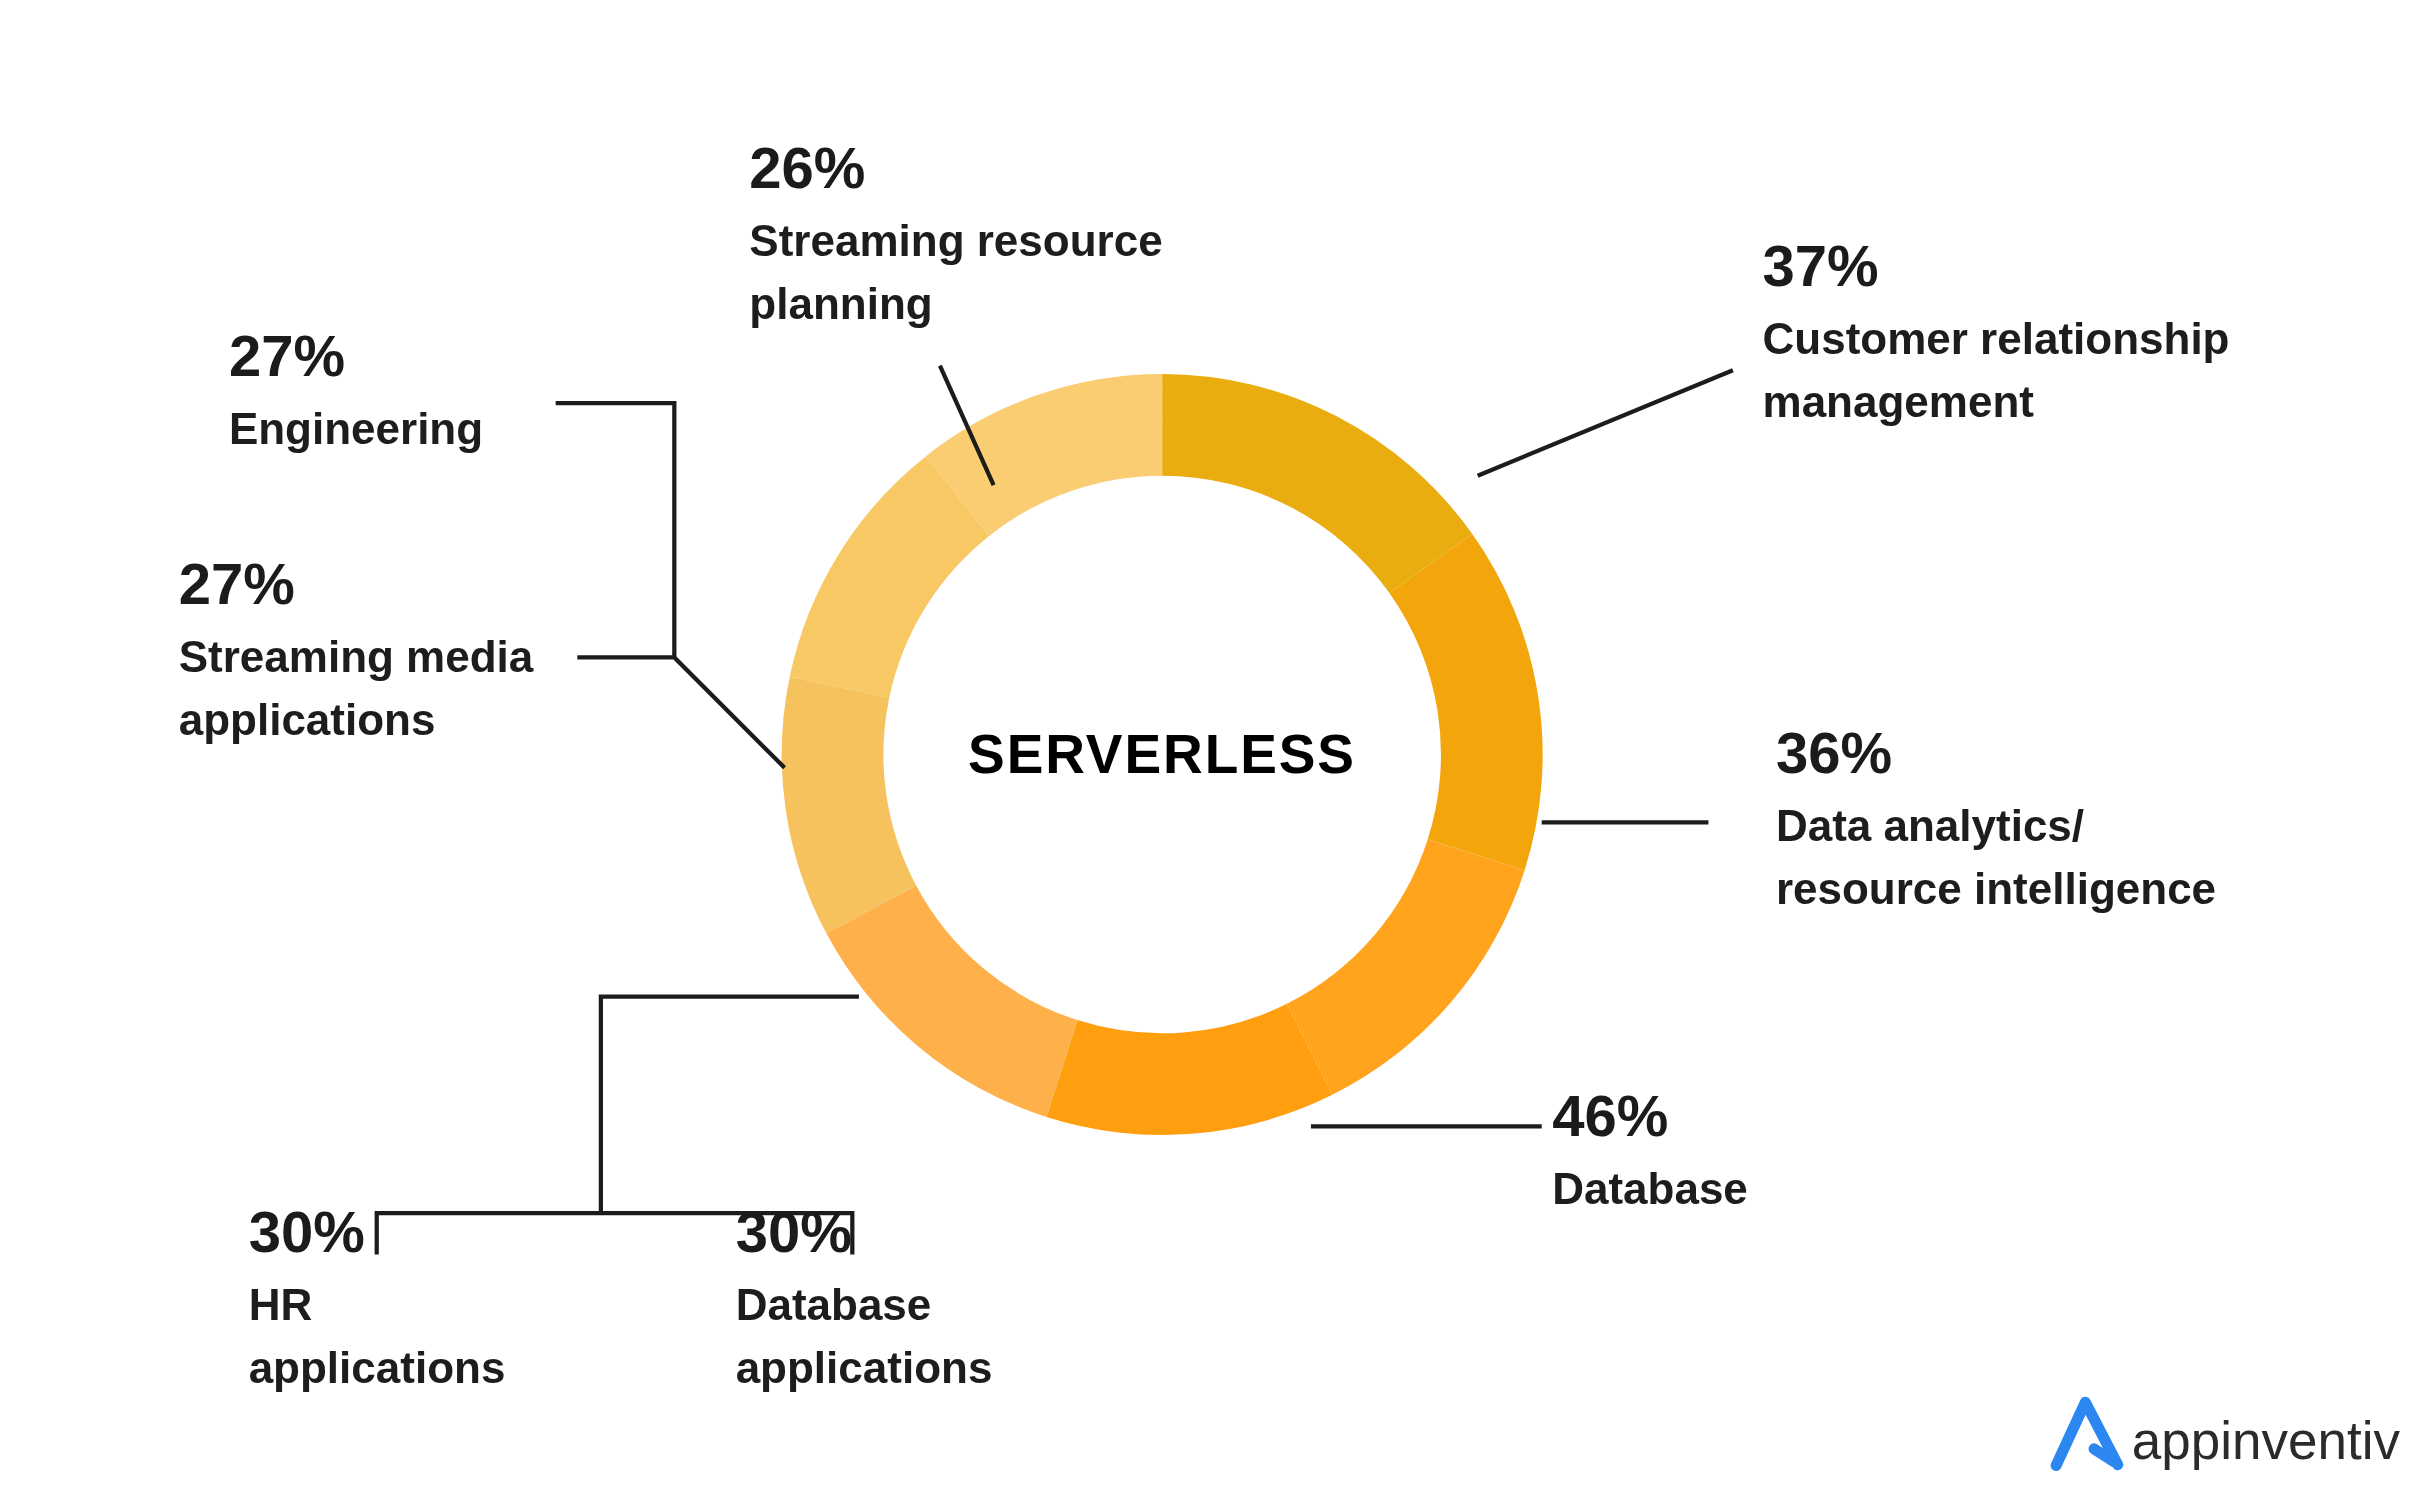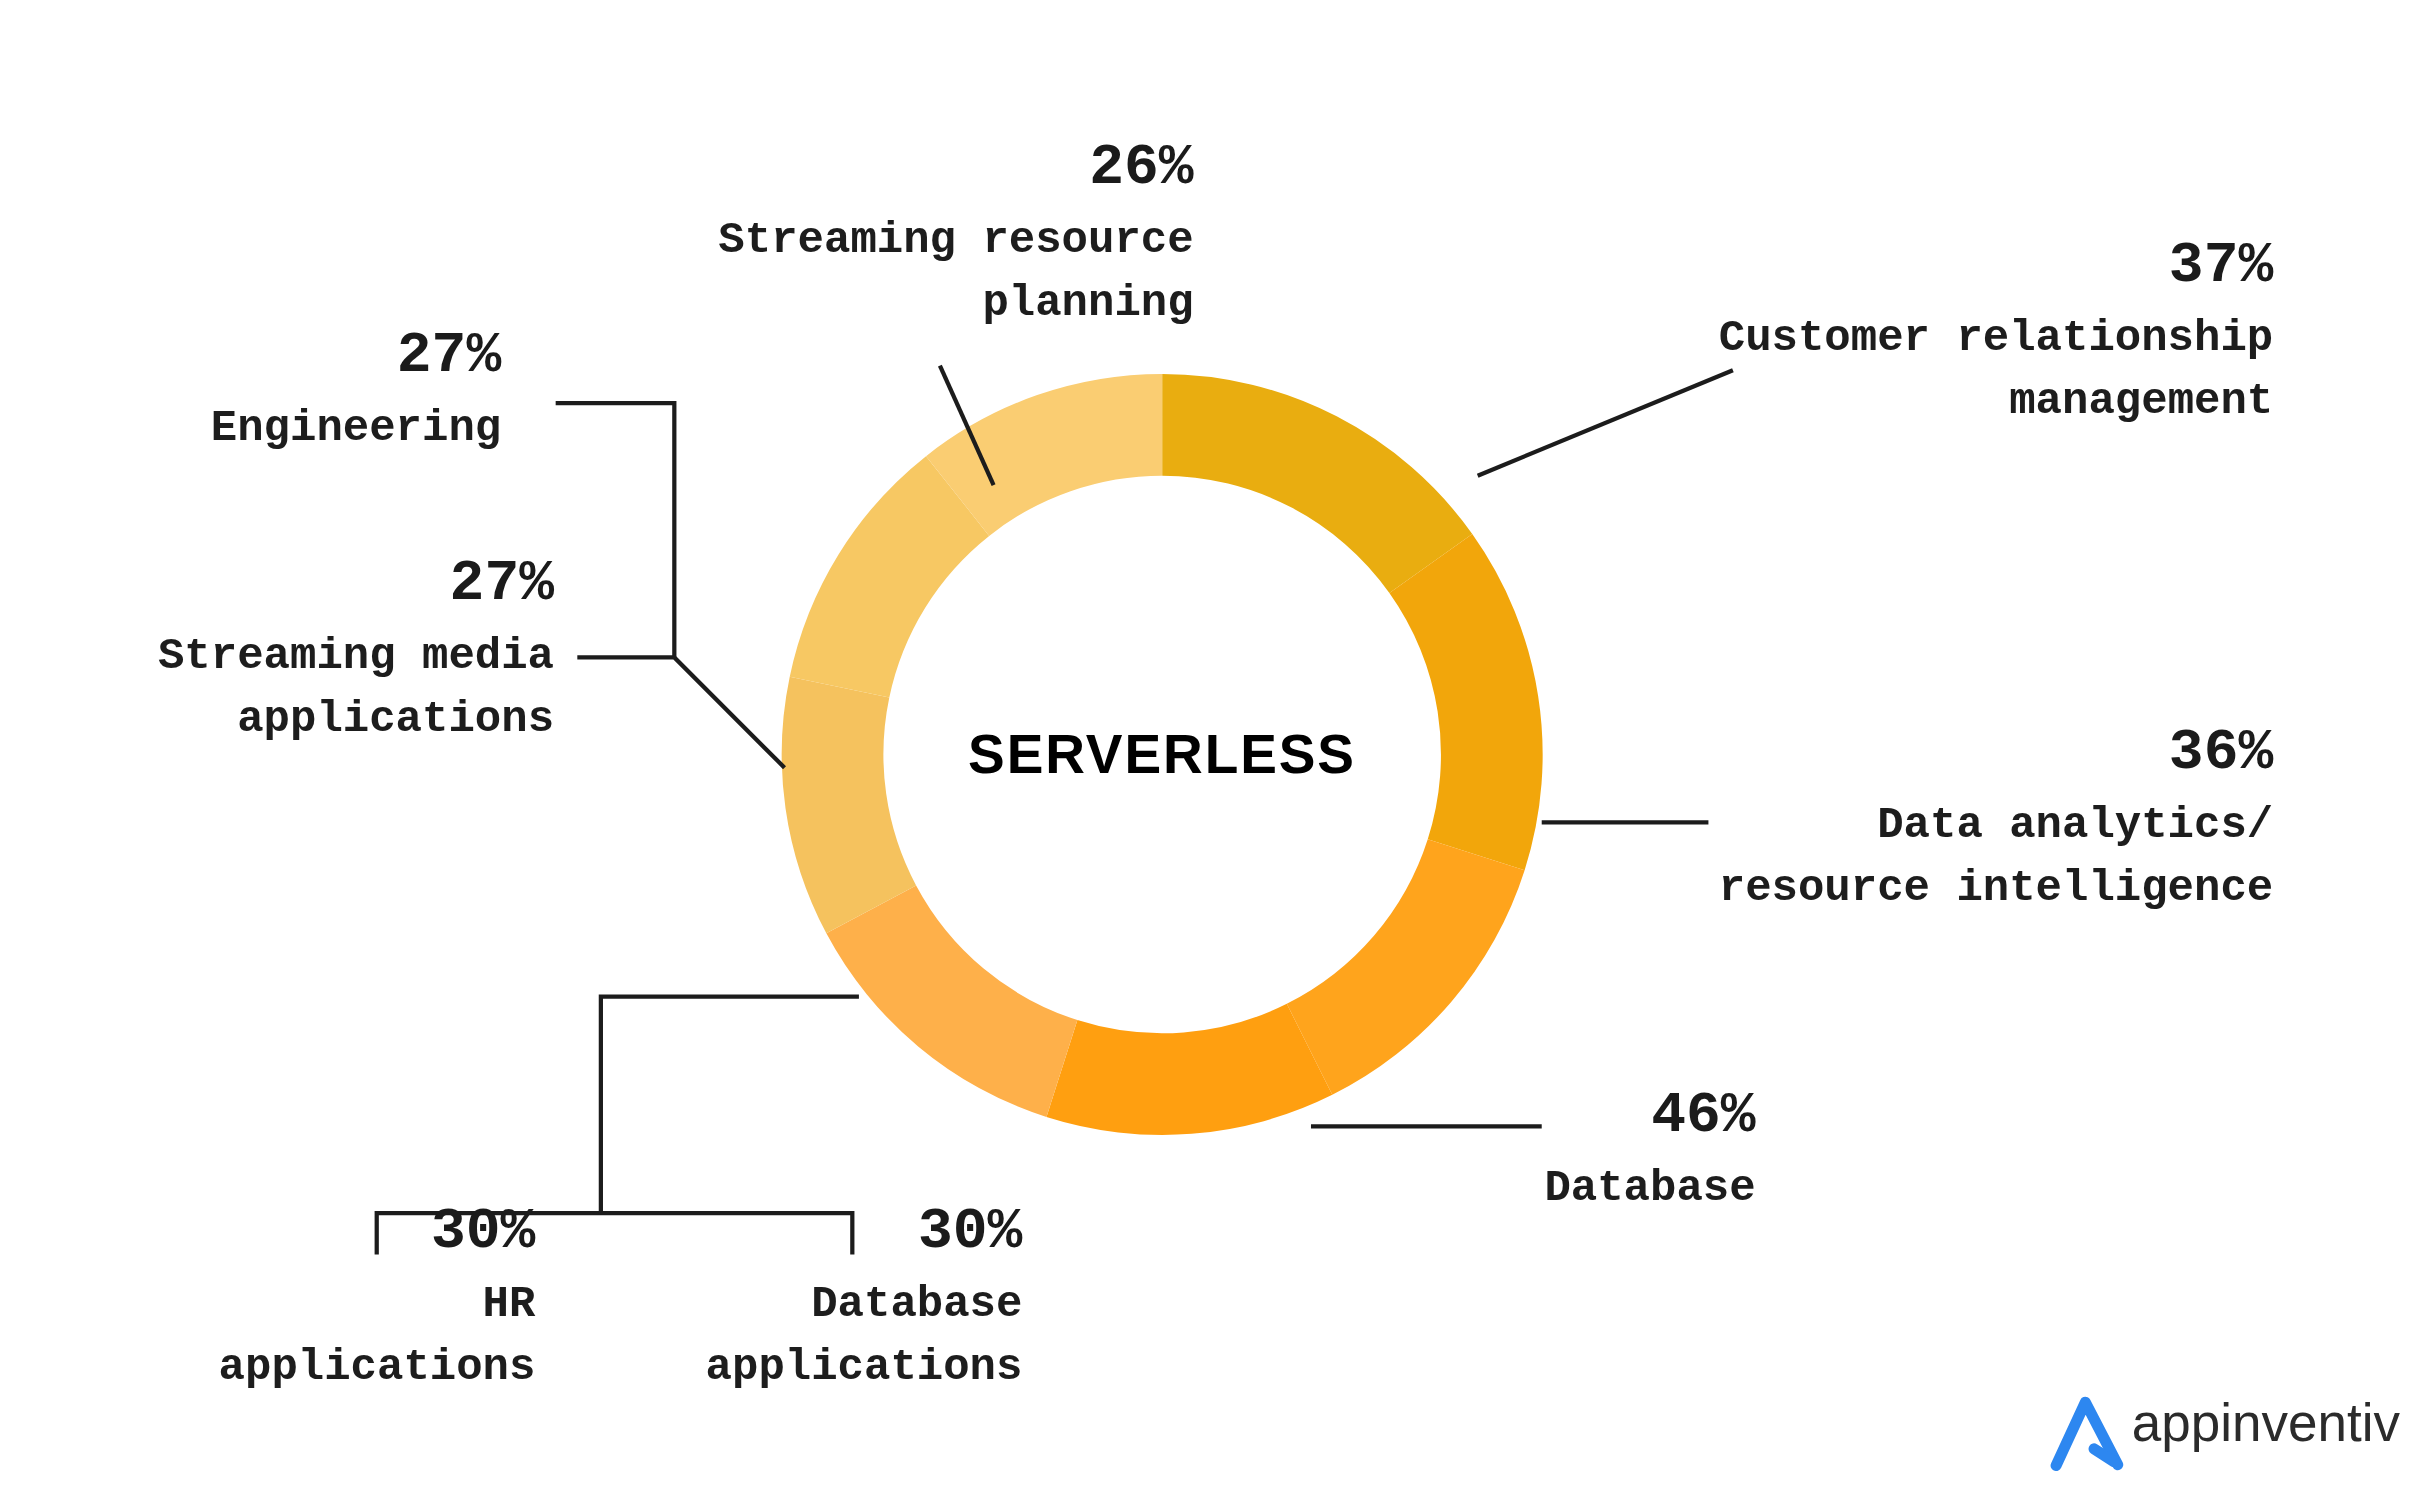--- a/index.html
+++ b/index.html
@@ -7,24 +7,23 @@
     position:relative;
     width:2411px;height:1508px;
     background:#ffffff;
     font-family:"Liberation Sans", sans-serif;
     overflow:hidden;
   }
   #donut-svg{position:absolute;left:0;top:0;width:2411px;height:1508px;}
   .callout{
     position:absolute;
     transform:translateX(-50%);
-    text-align:right;
+    text-align:left;
     color:#1c1c1c;
     white-space:nowrap;
-    font-family:Liberation Mono, monospace;
   }
   .callout .pct{
     font-size:58px;
     font-weight:700;
     line-height:66px;
     margin-bottom:7.5px;
     color:#1b1b1b;
   }
   .callout .line{
     font-size:44px;
@@ -38,21 +37,21 @@
     transform:translate(-50%,-50%);
     font-size:55px;
     font-weight:800;
     letter-spacing:1.9px;
     color:#000000;
   }
   #logo{
     position:absolute;
     left:2049px;top:1392px;
     display:flex;
-    align-items:flex-start;
+    align-items:flex-end;
   }
   #logo .mark{width:79px;height:79px;}
   #logo .brand{
     font-size:53px;
     font-weight:500;
     color:#2b2b2b;
     margin-left:3.8px;
     letter-spacing:0px;
   }
 </style>

